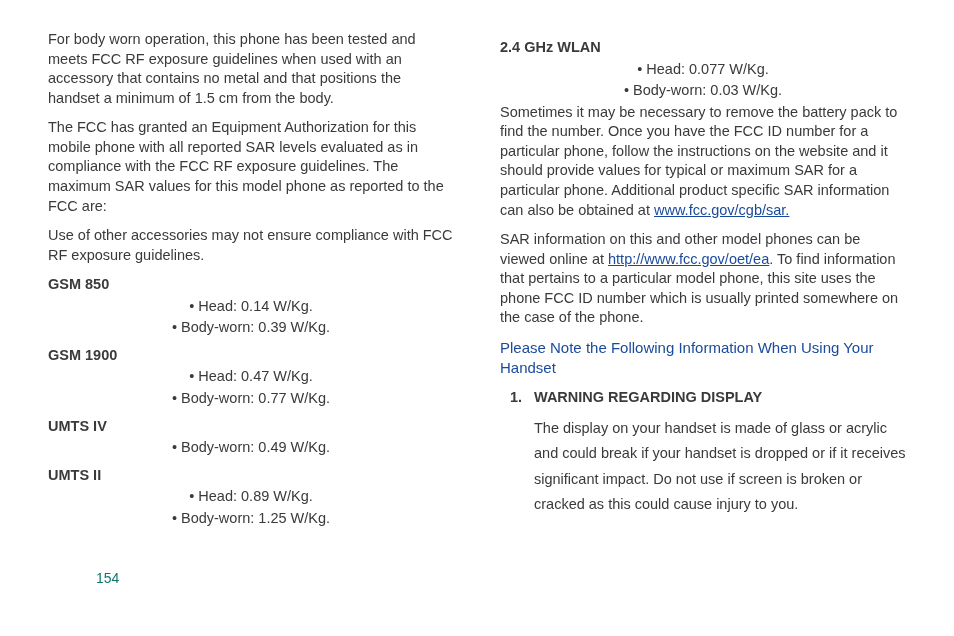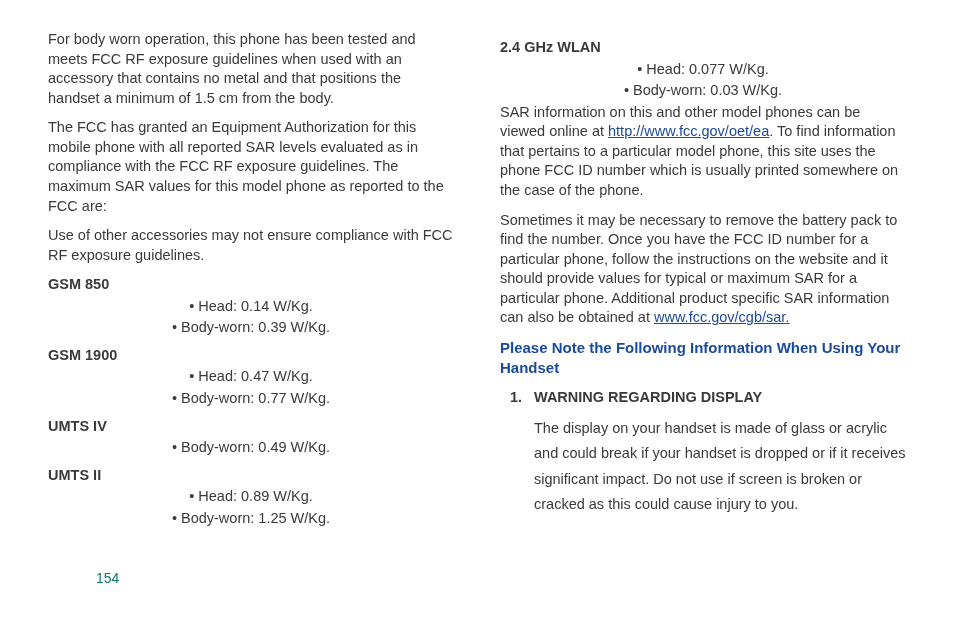--- a/index.html
+++ b/index.html
@@ -28,21 +28,21 @@
   .bullet {
     margin-bottom: 2px;
     text-align: center;
   }
   .link {
     color: #1a4a9c;
     text-decoration: underline;
   }
   .section-title {
     color: #1a4a9c;
-    font-weight: bold;
+    font-weight: normal;
     font-size: 15px;
     margin: 6px 0 10px 0;
     font-family: Arial, Helvetica, sans-serif;
   }
   .numbered {
     display: flex;
     gap: 12px;
     margin-left: 8px;
     margin-bottom: 8px;
   }
@@ -92,25 +92,25 @@
     <div class="bullet">• Head: 0.89 W/Kg.</div>
     <div class="bullet">• Body-worn: 1.25 W/Kg.</div>
   </div>
 
   <div class="col">
     <div class="bold-head">2.4 GHz WLAN</div>
     <div class="bullet">• Head: 0.077 W/Kg.</div>
     <div class="bullet">• Body-worn: 0.03 W/Kg.</div>
 
     <p>
-      <span>SAR information on this and other model phones can be viewed online at  </span><a href="#" class="link">http://www.fcc.gov/oet/ea</a><span>. To find information that pertains to a particular model phone, this site uses the phone FCC ID number which is usually printed somewhere on the case of the phone.</span>
+      <span>Sometimes it may be necessary to remove the battery pack to find the number. Once you have the FCC ID number for a particular phone, follow the instructions on the website and it should provide values for typical or maximum SAR for a particular phone. Additional product specific SAR information can also be obtained at  </span><a href="#" class="link">www.fcc.gov/cgb/sar.</a>
     </p>
 
     <p>
-      <span>Sometimes it may be necessary to remove the battery pack to find the number. Once you have the FCC ID number for a particular phone, follow the instructions on the website and it should provide values for typical or maximum SAR for a particular phone. Additional product specific SAR information can also be obtained at  </span><a href="#" class="link">www.fcc.gov/cgb/sar.</a>
+      <span>SAR information on this and other model phones can be viewed online at  </span><a href="#" class="link">http://www.fcc.gov/oet/ea</a><span>. To find information that pertains to a particular model phone, this site uses the phone FCC ID number which is usually printed somewhere on the case of the phone.</span>
     </p>
 
     <div class="section-title">Please Note the Following Information When Using Your Handset</div>
 
     <div class="numbered">
       <div class="num">1.</div>
       <div class="label">WARNING REGARDING DISPLAY</div>
     </div>
     <p class="numbered-body">The display on your handset is made of glass or acrylic and could break if your handset is dropped or if it receives significant impact. Do not use if screen is broken or cracked as this could cause injury to you.</p>
   </div>

